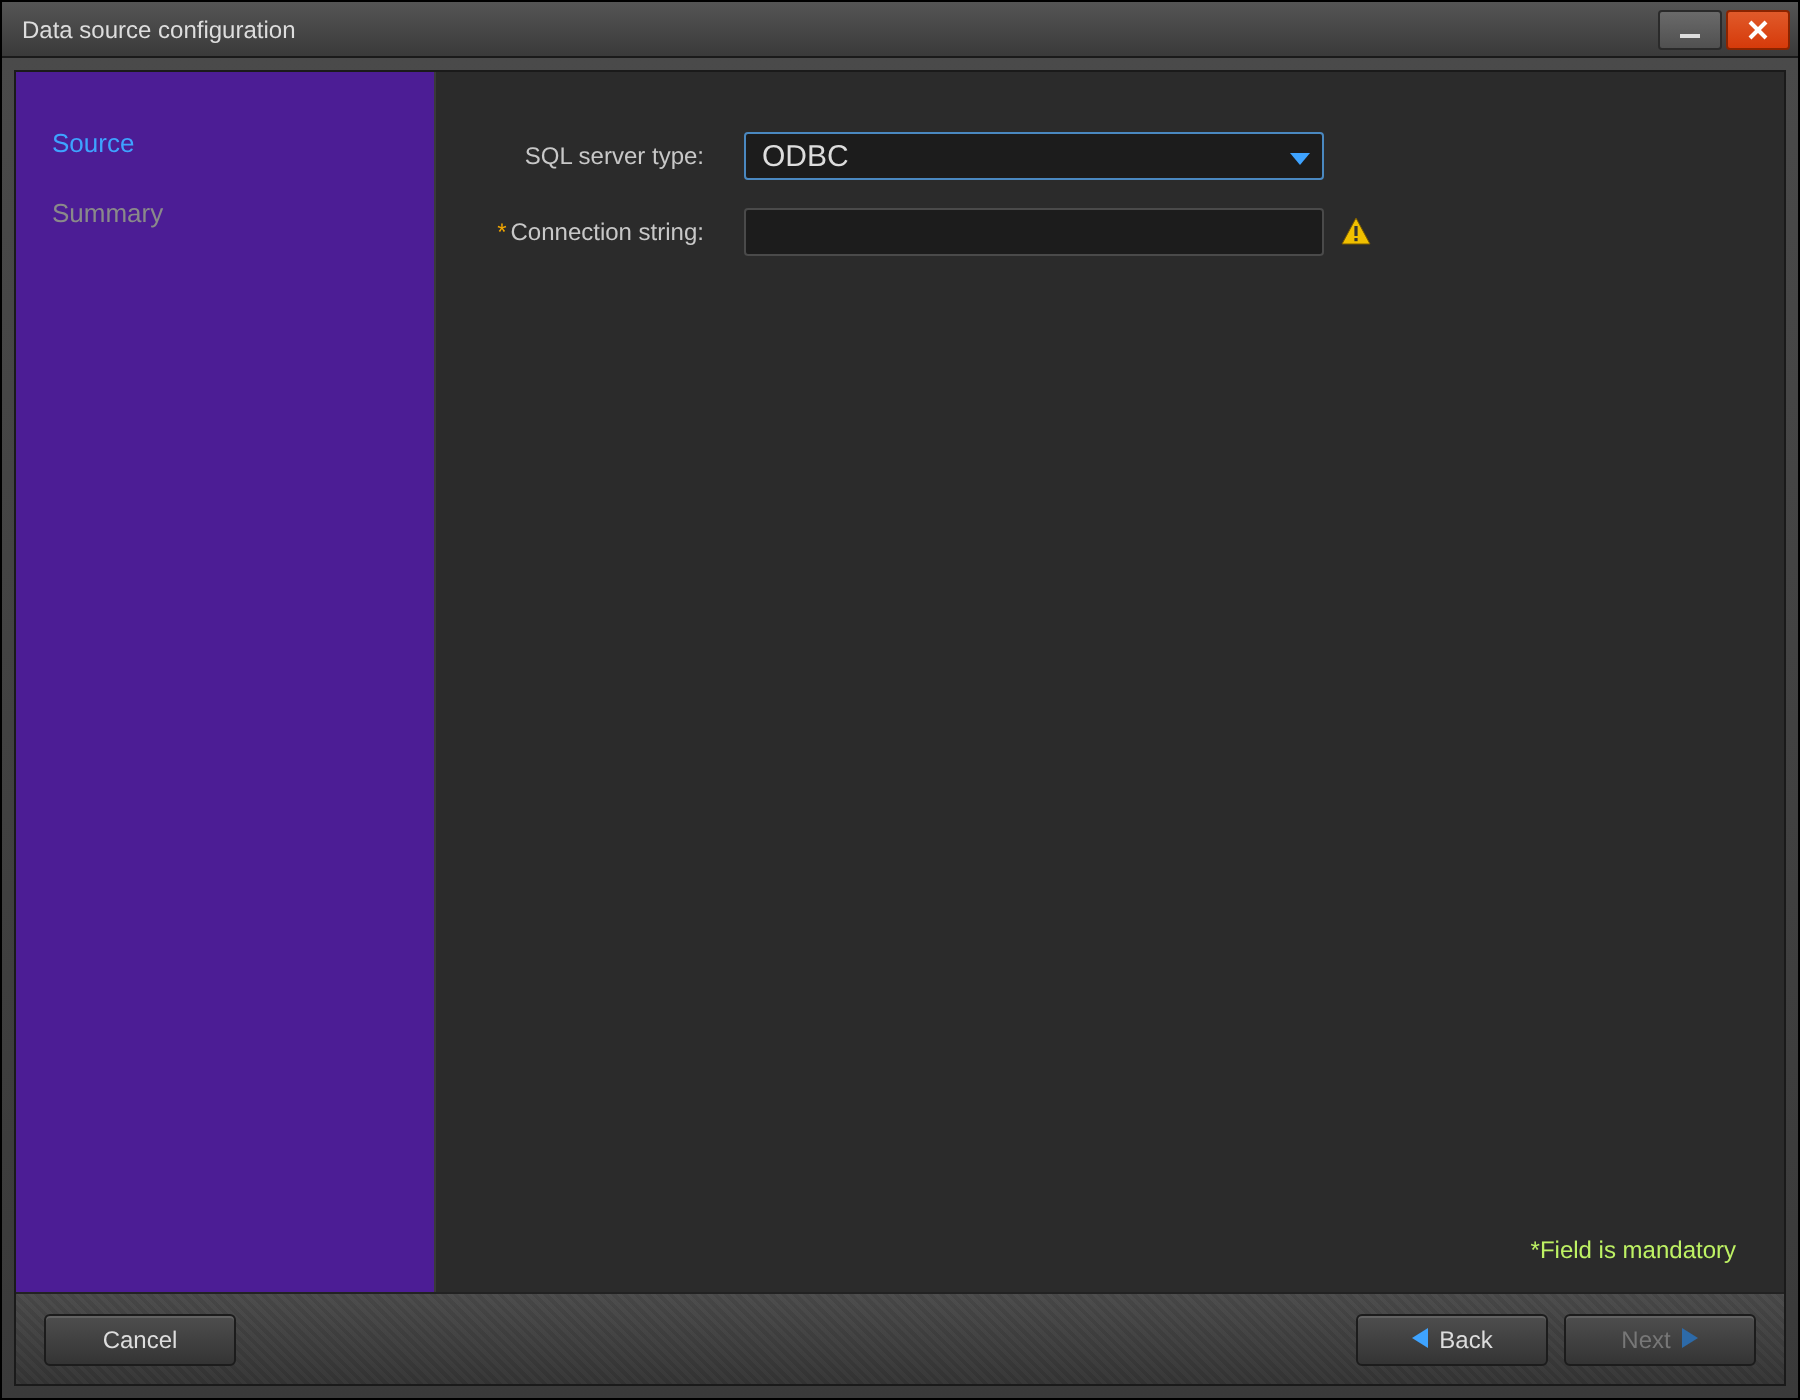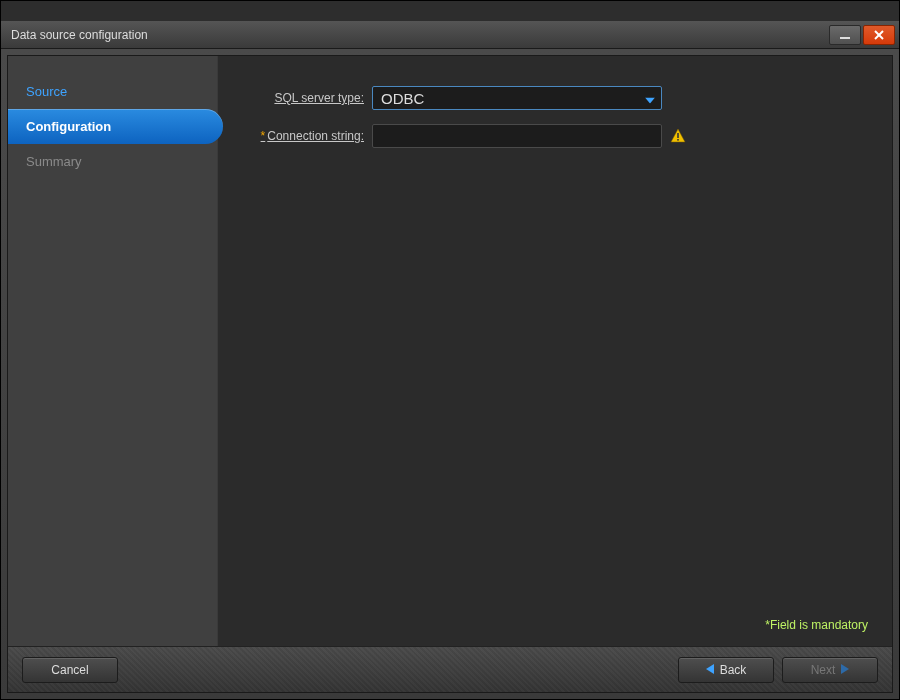--- a/index.html
+++ b/index.html
@@ -13,21 +13,21 @@
     background: #2d2d2d;
     border: 1px solid #000;
     display: flex; flex-direction: column;
   }
   .titlebar {
     height: 28px;
     background: linear-gradient(#555, #3a3a3a);
     border-bottom: 1px solid #1a1a1a;
     display: flex; align-items: center;
     padding: 0 4px 0 10px;
-    color: #ddd; font-size: 12px; margin-top: 20px;
+    color: #ddd; font-size: 12px;
   }
   .titlebar .title { flex: 1; }
   .titlebar .win-controls { display: flex; gap: 2px; }
   .win-btn {
     width: 32px; height: 20px;
     display: flex; align-items: center; justify-content: center;
     border-radius: 2px;
     background: linear-gradient(#6a6a6a, #505050);
     border: 1px solid #2a2a2a;
     cursor: pointer;
@@ -47,21 +47,21 @@
     display: flex; flex-direction: column;
     border: 1px solid #1a1a1a;
     background: #2b2b2b;
   }
   .main-area {
     flex: 1; display: flex;
     overflow: hidden;
   }
   .sidebar {
     width: 210px;
-    background: #404040;
+    background: #4c1d95;
     border-right: 1px solid #3a3a3a;
     padding-top: 18px;
   }
   .nav-item {
     padding: 10px 18px;
     font-size: 13px;
     color: #8a8a8a;
     cursor: pointer;
   }
   .nav-item.link { color: #3ea3ff; }
@@ -81,22 +81,21 @@
   }
   .form-row {
     display: flex; align-items: center;
     margin-bottom: 14px;
   }
   .form-label {
     width: 130px;
     text-align: right;
     font-size: 12px;
     color: #c8c8c8;
-    padding-right: 8px;
-    text-decoration: underline;
+    padding-right: 20px;
   }
   .select-box, .text-input {
     width: 290px; height: 24px;
     background: #1c1c1c;
     border: 1px solid #4a88c0;
     border-radius: 2px;
     color: #ddd; font-size: 15px;
     padding: 0 8px;
     display: flex; align-items: center;
     position: relative;
@@ -173,23 +172,20 @@
 
   <div class="outer-frame">
     <div class="content-frame">
 
       <div class="main-area">
 
         <div class="sidebar">
           <div class="nav-item link">
             <span>Source</span>
           </div>
-          <div class="nav-item active">
-            <span>Configuration</span>
-          </div>
           <div class="nav-item">
             <span>Summary</span>
           </div>
         </div>
 
         <div class="form-area">
 
           <div class="form-row">
             <div class="form-label">SQL server type:</div>
             <div class="select-box">

